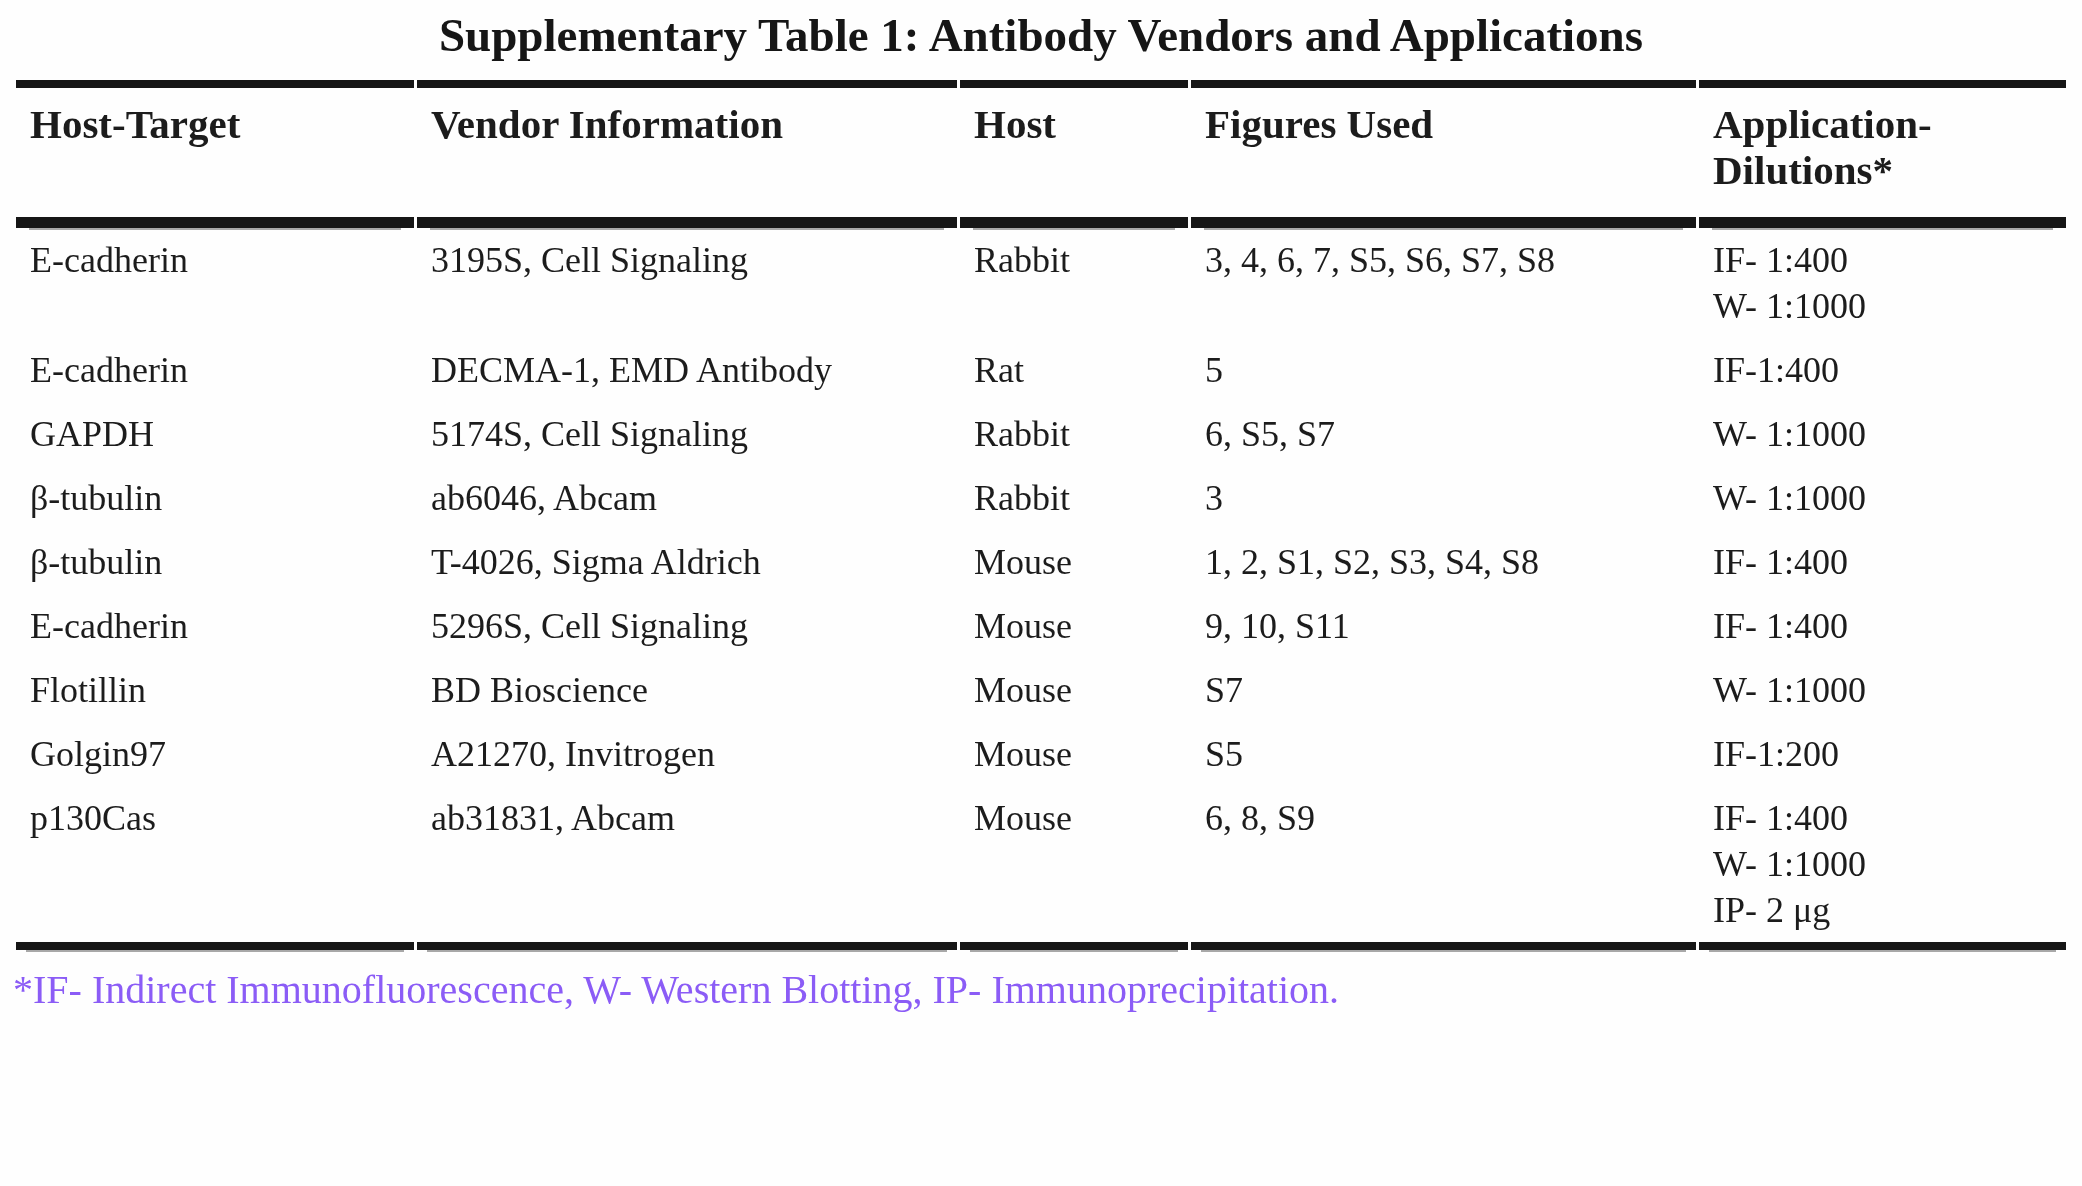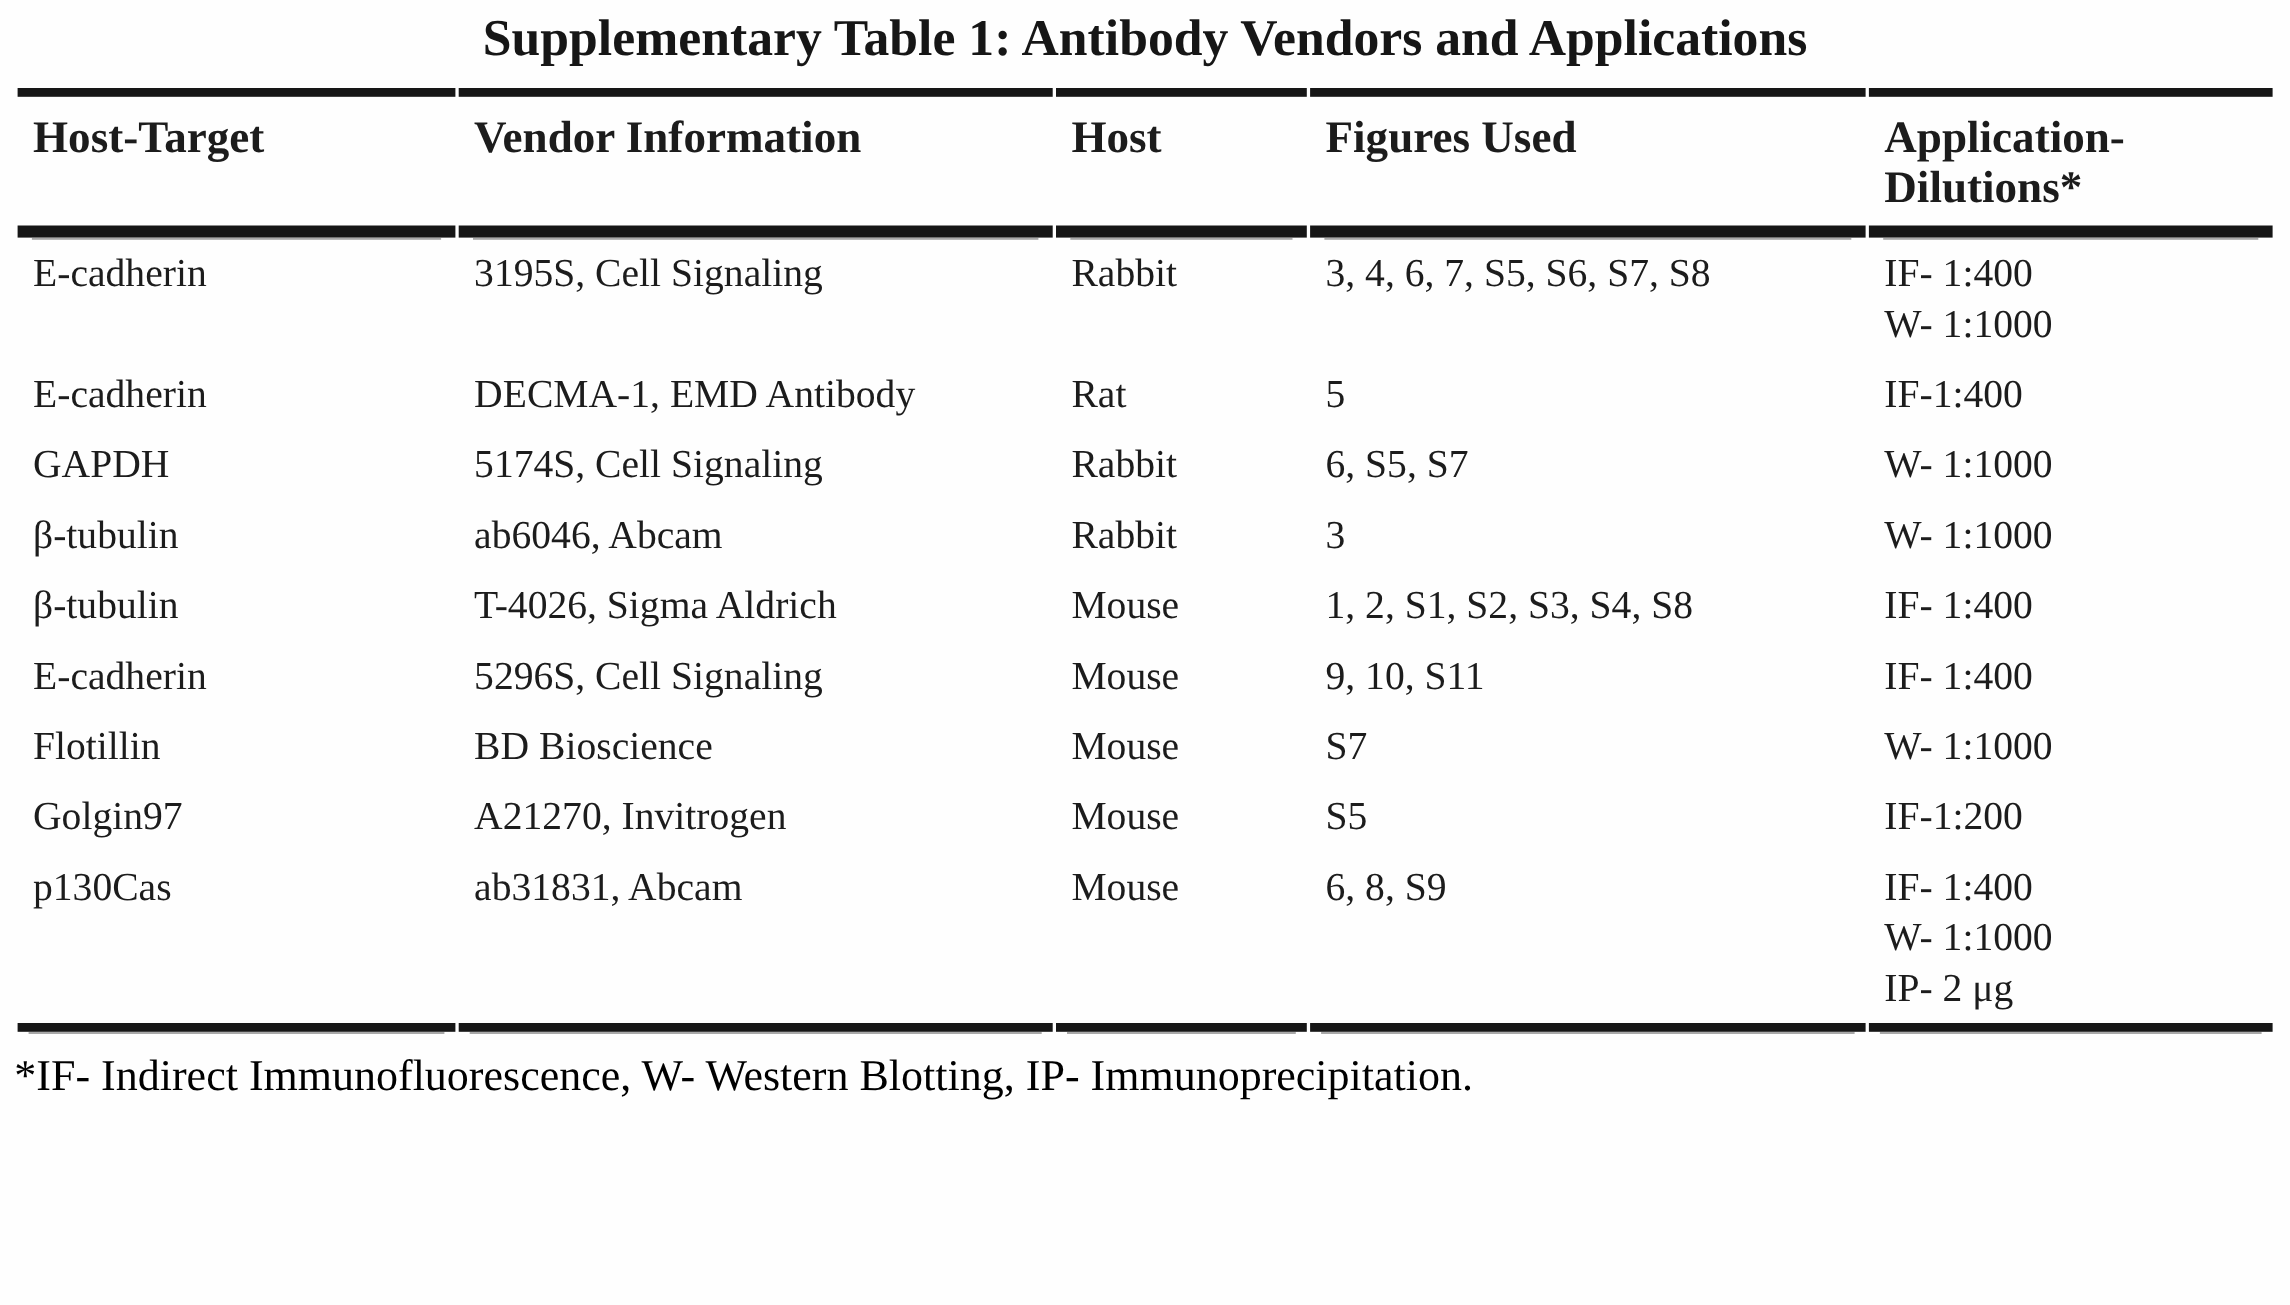--- a/index.html
+++ b/index.html
@@ -35,36 +35,36 @@
     line-height: 46px;
     padding: 9px 10px 9px 14px;
     overflow: hidden;
   }
   .ab-table thead th {
     font-weight: bold;
     font-size: 41px;
     border-top: 8px solid #161616;
     border-bottom: 11px solid #161616;
     padding-top: 13px;
-    padding-bottom: 12px;
+    padding-bottom: 24px;
     
     box-shadow: 0 15px 0 -13px #a8a8a8;
   }
   .ab-table tbody td { font-weight: normal; }
   .ab-table tbody tr:last-child td {
     border-bottom: 8px solid #161616;
     box-shadow: 0 12px 0 -10px #a8a8a8;
   }
   .justify { text-align: justify; }
   .dilution-line { white-space: nowrap; }
   .footnote {
     font-size: 40px;
     line-height: 48px;
     margin-top: 16px;
-    color: #000000;
+    color: #8b5cf6;
   }
 </style>
 </head>
 <body>
 
 <div class="page">
 
   <div class="title">Supplementary Table 1: Antibody Vendors and Applications</div>
 
   <table class="ab-table">

